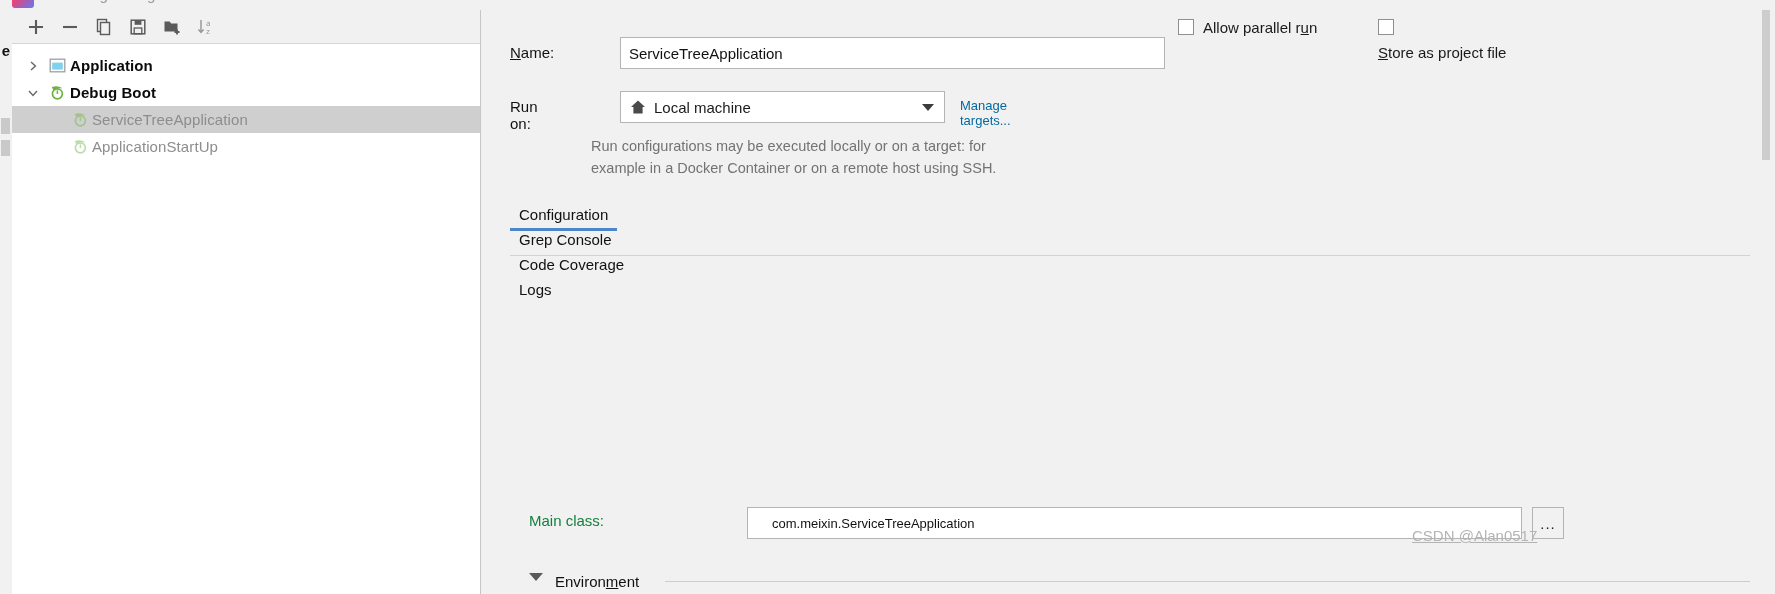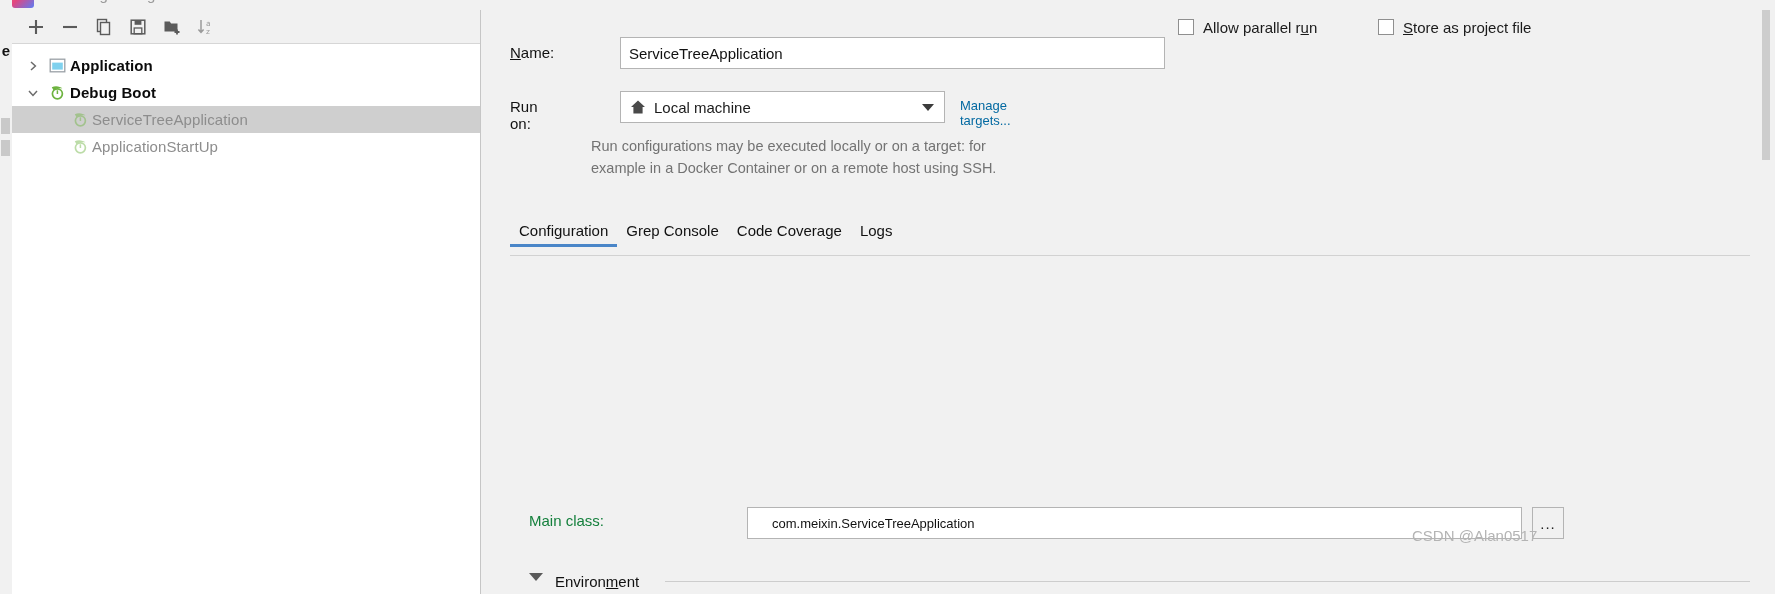--- a/index.html
+++ b/index.html
@@ -49,36 +49,36 @@
   .row-name{position:absolute;left:29px;top:27px;width:1240px;height:34px;}
   .lbl{font-size:15px;color:#111;}
   .u{text-decoration:underline;}
   .name-label{position:absolute;left:0;top:7px;}
   .name-input{position:absolute;left:110px;top:0;width:545px;height:32px;background:#fff;
       border:1px solid #b4b4b4;font-size:15px;color:#111;padding:0 8px;box-sizing:border-box;
       display:flex;align-items:center;font-family:"Liberation Sans",sans-serif;}
 
   .cb-wrap{position:absolute;top:9px;display:flex;align-items:flex-start;gap:9px;font-size:15px;}
   .cb-allow{left:697px;}
-  .cb-store{left:897px;}
+  .cb-store{left:897px;flex-direction:column;}
   .cbox{width:16px;height:16px;border:1px solid #8f8f8f;background:#fff;box-sizing:border-box;}
 
   .row-runon{position:absolute;left:29px;top:81px;height:34px;}
   .runon-label{position:absolute;left:0;top:7px;}
   .combo{position:absolute;left:110px;top:0;width:325px;height:32px;background:#fff;border:1px solid #b4b4b4;
       box-sizing:border-box;display:flex;align-items:center;padding-left:9px;font-size:15px;}
   .combo .home{margin-right:8px;display:flex;align-items:center;}
   .combo .arrow{position:absolute;right:10px;top:12px;width:0;height:0;
       border-left:6px solid transparent;border-right:6px solid transparent;border-top:7px solid #3c3c3c;}
   .manage{position:absolute;left:450px;top:7px;font-size:13px;color:#0369a1;}
 
   .hint{position:absolute;left:110px;top:125px;width:760px;font-size:14.5px;color:#737373;line-height:22px;}
 
   
-  .tabs{position:absolute;left:29px;top:212px;width:1240px;height:34px;display:flex;align-items:flex-start;}
+  .tabs{position:absolute;left:29px;top:196px;width:1240px;height:34px;display:flex;align-items:flex-start;flex-direction:column;}
   .tab{font-size:15px;color:#111;padding:0 9px 8px 9px;position:relative;}
   .tab.active .tab-underline{position:absolute;left:0;right:0;bottom:0;height:3px;background:#4a86c8;}
   .tabs-rule{position:absolute;left:29px;top:245px;width:1240px;height:1px;background:#d2d2d2;}
 
   
   .cfg{position:absolute;left:29px;top:246px;width:1240px;height:338px;}
   .f-label{position:absolute;left:0;top:5px;font-size:15px;color:#15803d;white-space:nowrap;}
 
   .mainclass{position:absolute;left:237px;top:251px;width:775px;height:32px;background:#fff;
       border:1px solid #b4b4b4;box-sizing:border-box;display:flex;align-items:center;
@@ -89,21 +89,21 @@
 
   .env-head{position:absolute;left:19px;top:317px;display:flex;gap:12px;}
   .env-tri{width:0;height:0;border-left:7px solid transparent;border-right:7px solid transparent;
       border-top:8px solid #5a5a5a;}
   .env-title{font-size:15px;color:#111;}
   .env-rule{position:absolute;left:155px;top:325px;width:1085px;height:1px;background:#cdcdcd;}
 
   .scroll-v{position:absolute;right:4px;top:0px;width:10px;height:584px;background:#f1f1f1;}
   .scroll-v .thumb{position:absolute;left:1px;top:0;width:8px;height:150px;background:#cdcdcd;}
 
-  .watermark{position:absolute;left:1412px;top:527px;font-size:15px;color:#b4b4b4;}
+  .watermark{position:absolute;left:1412px;top:527px;font-size:15px;color:#b4b4b4;text-decoration:underline;}
 </style>
 </head>
 <body>
 
 <div class="root">
 
   <div class="far-strip">
     <div class="letter">e</div>
     <div class="mark m1"></div>
     <div class="mark m2"></div>

